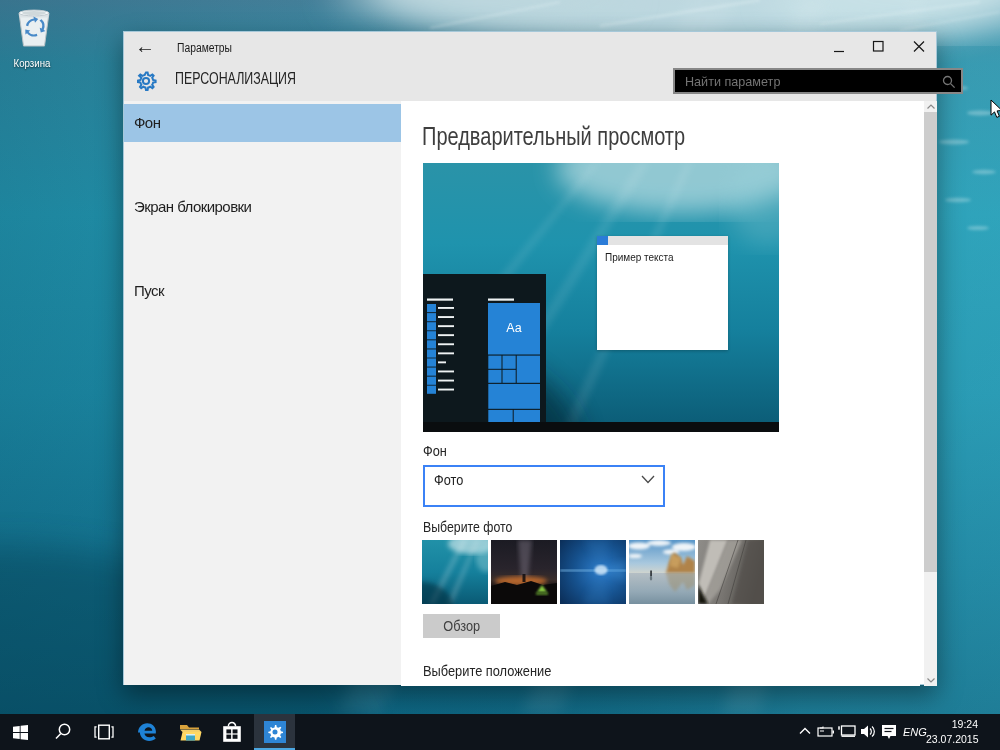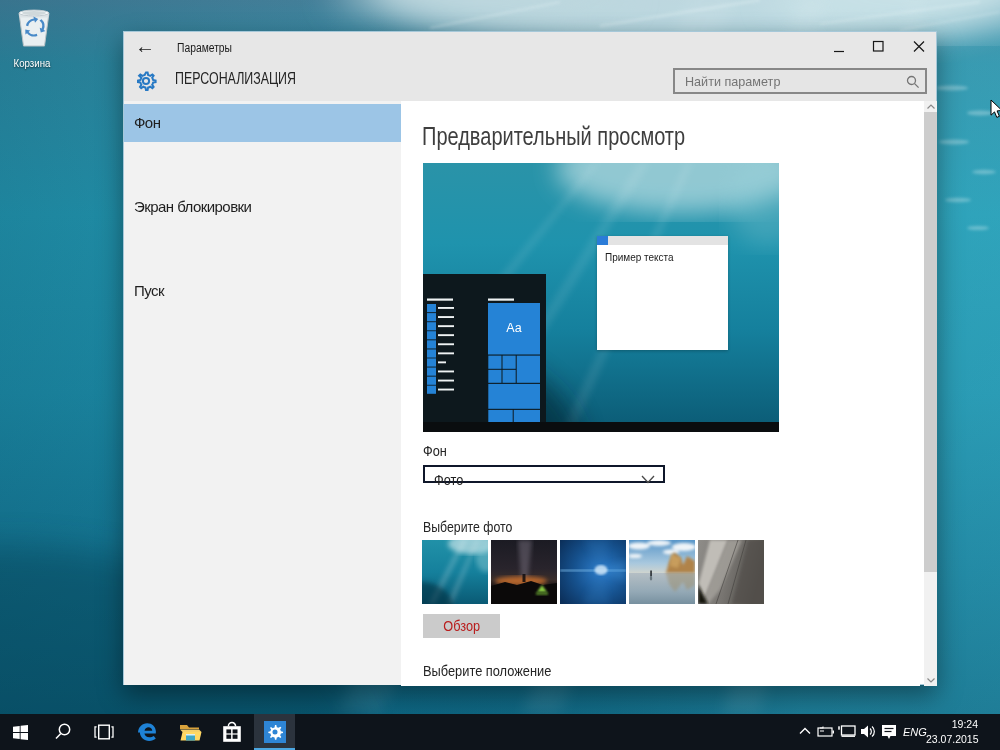--- a/index.html
+++ b/index.html
@@ -9,41 +9,41 @@
 
 #win { left:123px; top:31px; width:814px; height:654px; background:#fff;
   border:1px solid rgba(150,190,210,.85); box-shadow:0 10px 24px rgba(0,0,0,.4); }
 #titlebar { left:0; top:0; width:812px; height:69px; background:#e7e7e7; }
 #backarrow { left:9px; top:2px; width:24px; height:24px; font-size:20px; color:#1a1a1a; text-align:center; line-height:24px;}
 #apptitle { left:53px; top:9px; font-size:12px; color:#1a1a1a; transform:scaleX(.86); transform-origin:left top; }
 .caption { top:5px; width:18px; height:18px; }
 #btnmin { left:706px; } #btnmax { left:745px; } #btnclose { left:786px; }
 #hdr { left:51px; top:38px; font-size:16px; color:#242424; transform:scaleX(.775); transform-origin:left top; }
 #gear { left:10px; top:37px; }
-#searchbox { left:549px; top:36px; width:254px; height:26px; border:2px solid #878787; background:#e5e5e5; }
+#searchbox { left:549px; top:36px; width:290px; height:26px; border:2px solid #878787; background:#000000; }
 #searchtxt { left:10px; top:4px; font-size:13px; color:#747474; transform:scaleX(.97); transform-origin:left top;}
 #searchicon { right:5px; top:5px; }
 
 
 #sidebar { left:0; top:69px; width:277px; height:584px; background:#f2f2f2; }
 .nav { position:absolute; left:0; width:277px; height:38px; line-height:38px; padding-left:10px; font-size:15px; color:#1f1f1f; letter-spacing:-.55px; }
 #nav0 { top:3px; background:#9cc5e6; }
 #nav1 { top:45px; } #nav2 { top:87px; } #nav3 { top:129px; } #nav4 { top:171px; }
 
 
 #content { left:277px; top:69px; width:519px; height:585px; background:#fff; }
 #h1 { left:21px; top:21px; font-size:25px; color:#3e3e3e; transform:scaleX(.80); transform-origin:left top; font-weight:400;}
 #preview { left:22px; top:62px; width:356px; height:269px; }
 #lblfon { left:22px; top:341px; font-size:15px; color:#242424; transform:scaleX(.85); transform-origin:left top;}
-#dd { left:22px; top:364px; width:242px; height:18px; border:2px solid #0f172a; background:#fff; }
+#dd { left:22px; top:364px; width:242px; height:42px; border:2px solid #3b82f6; background:#fff; }
 #ddtxt { left:9px; top:4px; font-size:15px; color:#1f1f1f; transform:scaleX(.85); transform-origin:left top;}
 #lblvyb { left:22px; top:417px; font-size:15px; color:#242424; transform:scaleX(.82); transform-origin:left top;}
 #thumbs { left:21px; top:439px; width:360px; height:65px; }
 .th { position:absolute; top:0; width:66px; height:64px; }
-#btnobzor { left:22px; top:513px; width:77px; height:24px; background:#cbcbcb; text-align:center; line-height:24px; font-size:15px; color:#b91c1c; }
+#btnobzor { left:22px; top:513px; width:77px; height:24px; background:#cbcbcb; text-align:center; line-height:24px; font-size:15px; color:#404040; }
 #btnobzor span { display:inline-block; transform:scaleX(.85); transform-origin:center; }
 #lblpol { left:22px; top:561px; font-size:15px; color:#242424; transform:scaleX(.855); transform-origin:left top;}
 
 
 #sb { left:800px; top:69px; width:13px; height:585px; background:#f1f1f1; }
 #sbthumb { left:0; top:11px; width:13px; height:460px; background:#cdcdcd; }
 
 
 #taskbar { left:0; top:714px; width:1000px; height:36px; background:#0e141b; }
 #tb-settings { left:254px; top:0; width:41px; height:36px; background:#2b333d; border-bottom:2px solid #4ba6e0; }

